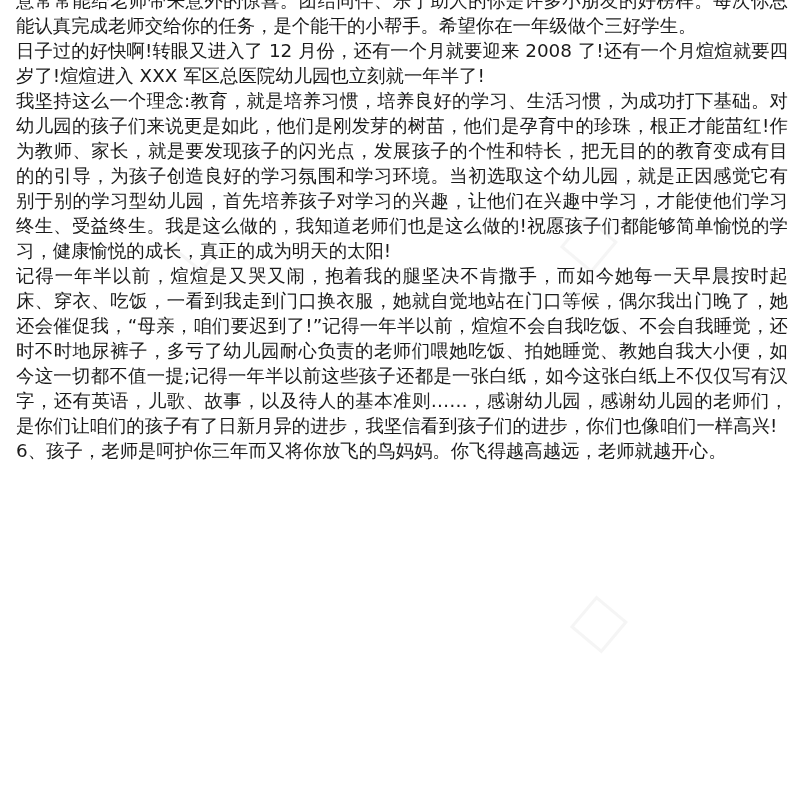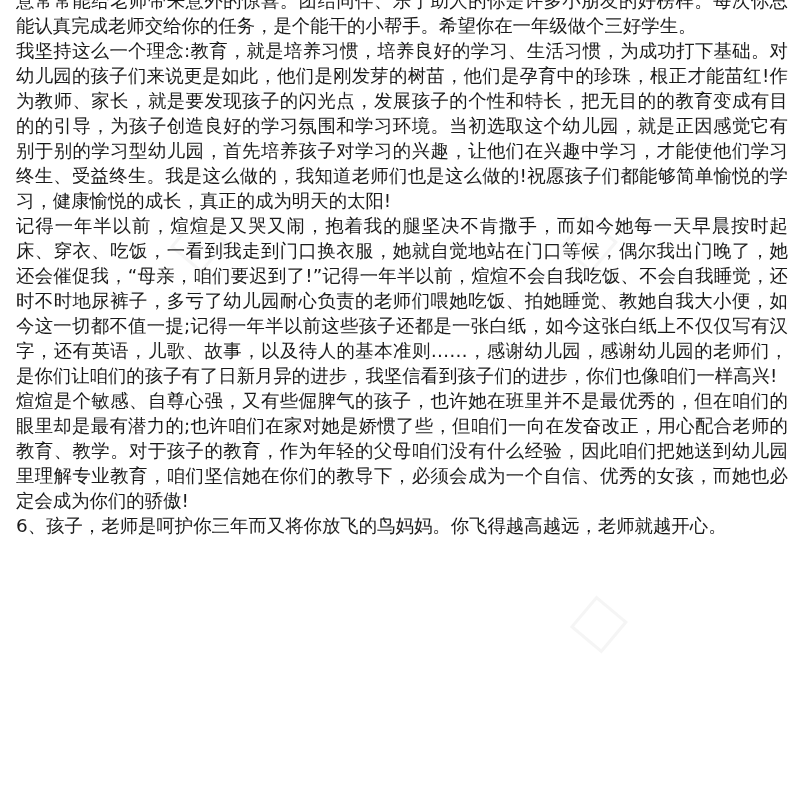--- a/index.html
+++ b/index.html
@@ -42,17 +42,17 @@
   </style>
 </head>
 <body>
 
 <div class="watermark" style="left:170px; top:210px;">□</div>
 <div class="watermark" style="left:560px; top:210px;">□</div>
 <div class="watermark" style="left:570px; top:590px;">□</div>
 
 <div class="doc">
   <p>意常常能给老师带来意外的惊喜。团结同伴、乐于助人的你是许多小朋友的好榜样。每次你总能认真完成老师交给你的任务，是个能干的小帮手。希望你在一年级做个三好学生。</p>
+  <p>日子过的好快啊!转眼又进入了 12 月份，还有一个月就要迎来 2008 了!还有一个月煊煊就要四岁了!煊煊进入 XXX 军区总医院幼儿园也立刻就一年半了!</p>
   <p>我坚持这么一个理念:教育，就是培养习惯，培养良好的学习、生活习惯，为成功打下基础。对幼儿园的孩子们来说更是如此，他们是刚发芽的树苗，他们是孕育中的珍珠，根正才能苗红!作为教师、家长，就是要发现孩子的闪光点，发展孩子的个性和特长，把无目的的教育变成有目的的引导，为孩子创造良好的学习氛围和学习环境。当初选取这个幼儿园，就是正因感觉它有别于别的学习型幼儿园，首先培养孩子对学习的兴趣，让他们在兴趣中学习，才能使他们学习终生、受益终生。我是这么做的，我知道老师们也是这么做的!祝愿孩子们都能够简单愉悦的学习，健康愉悦的成长，真正的成为明天的太阳!</p>
   <p>记得一年半以前，煊煊是又哭又闹，抱着我的腿坚决不肯撒手，而如今她每一天早晨按时起床、穿衣、吃饭，一看到我走到门口换衣服，她就自觉地站在门口等候，偶尔我出门晚了，她还会催促我，“母亲，咱们要迟到了!”记得一年半以前，煊煊不会自我吃饭、不会自我睡觉，还时不时地尿裤子，多亏了幼儿园耐心负责的老师们喂她吃饭、拍她睡觉、教她自我大小便，如今这一切都不值一提;记得一年半以前这些孩子还都是一张白纸，如今这张白纸上不仅仅写有汉字，还有英语，儿歌、故事，以及待人的基本准则……，感谢幼儿园，感谢幼儿园的老师们，是你们让咱们的孩子有了日新月异的进步，我坚信看到孩子们的进步，你们也像咱们一样高兴!</p>
-  <p>煊煊是个敏感、自尊心强，又有些倔脾气的孩子，也许她在班里并不是最优秀的，但在咱们的眼里却是最有潜力的;也许咱们在家对她是娇惯了些，但咱们一向在发奋改正，用心配合老师的教育、教学。对于孩子的教育，作为年轻的父母咱们没有什么经验，因此咱们把她送到幼儿园里理解专业教育，咱们坚信她在你们的教导下，必须会成为一个自信、优秀的女孩，而她也必定会成为你们的骄傲!</p>
   <p>6、孩子，老师是呵护你三年而又将你放飞的鸟妈妈。你飞得越高越远，老师就越开心。</p>
 </div>
 
 </body></html>

